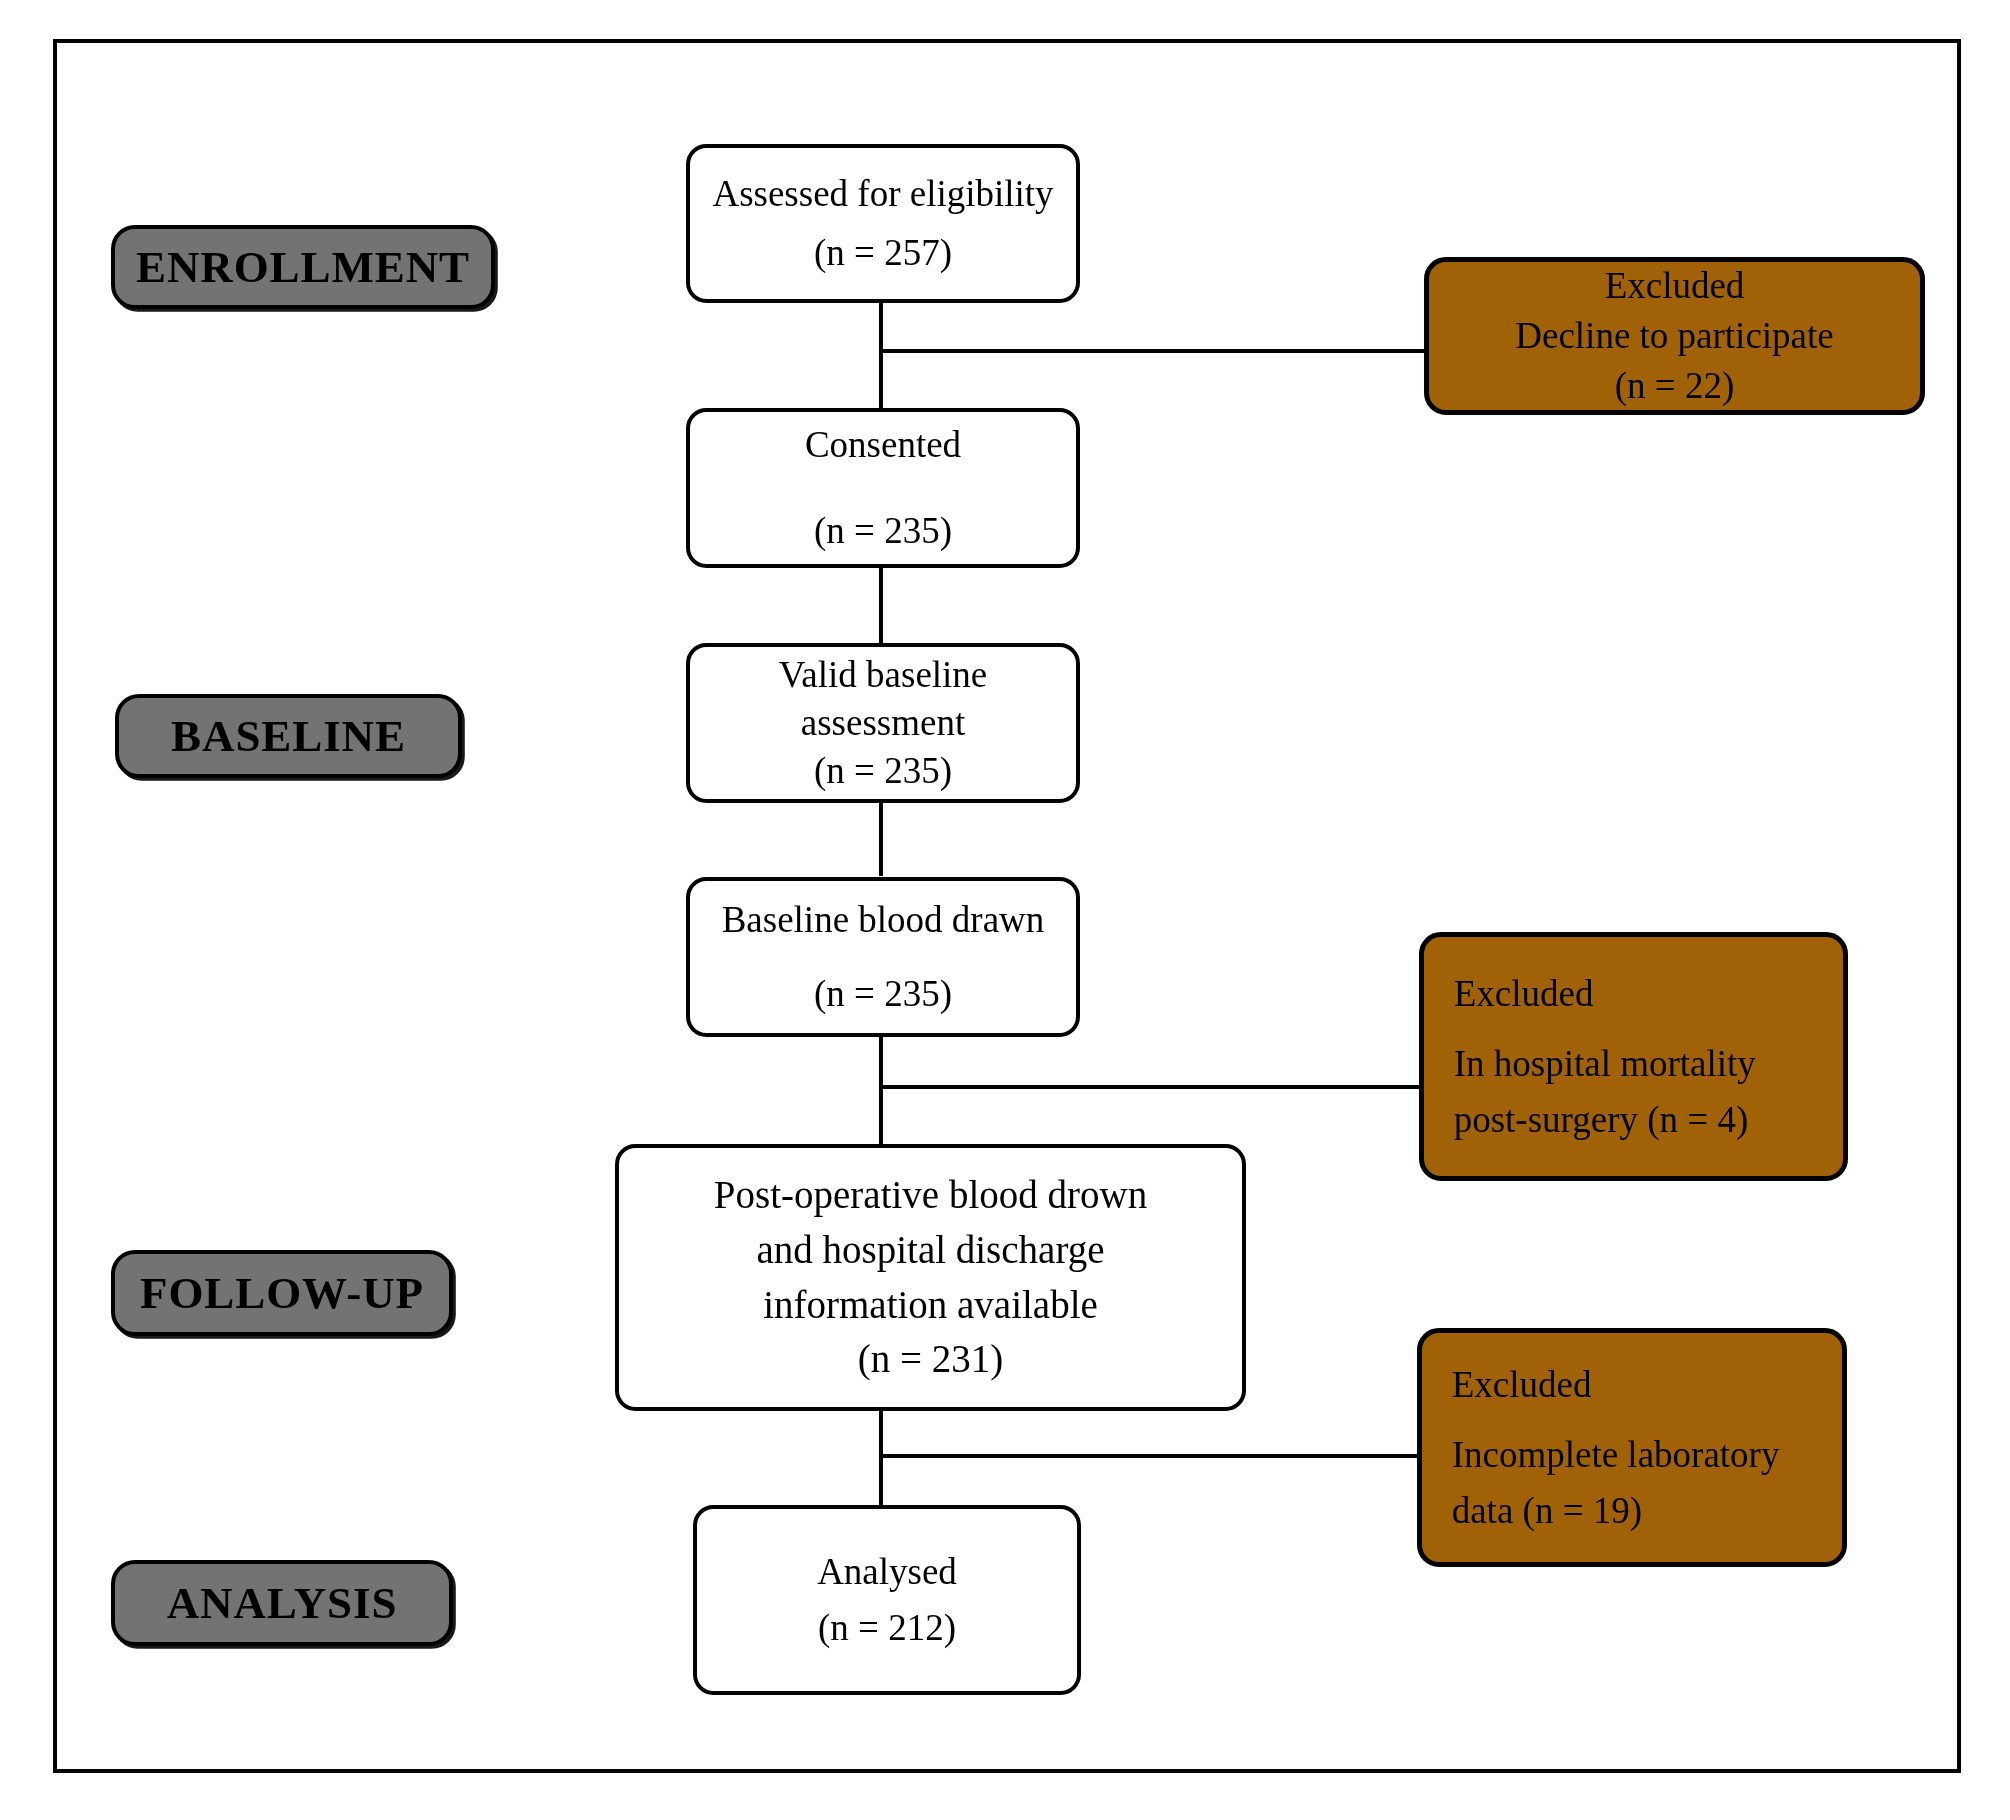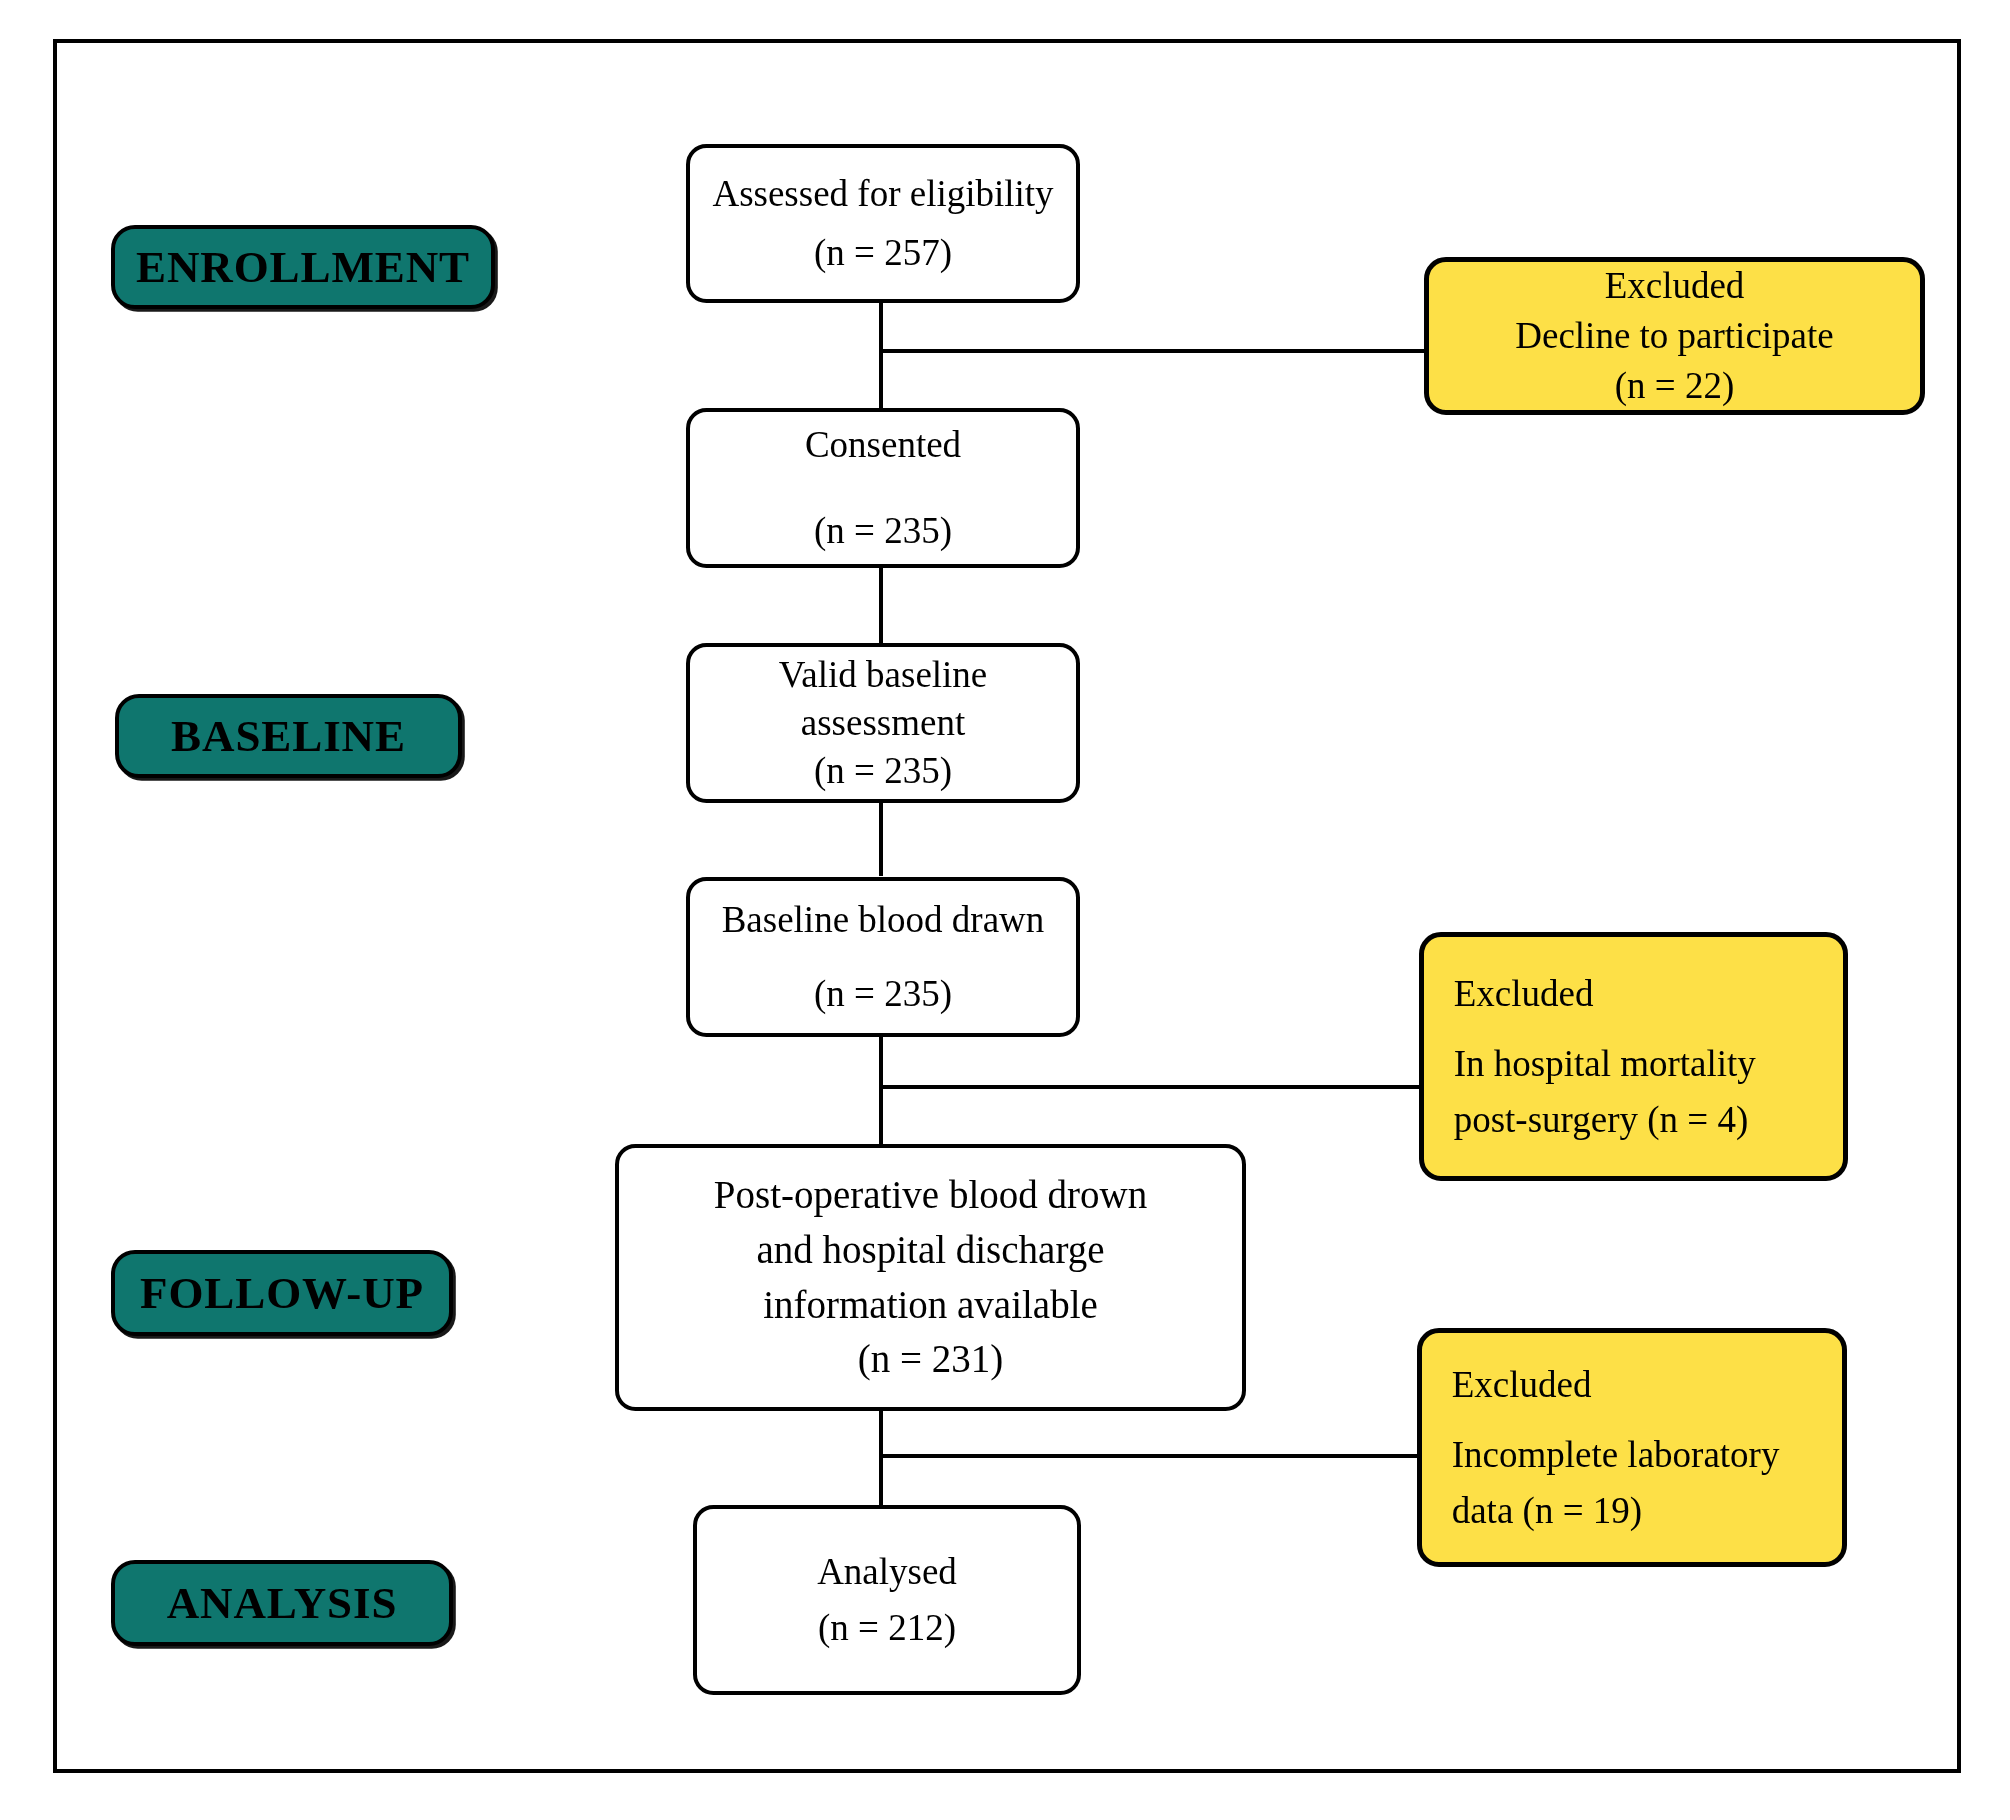--- a/index.html
+++ b/index.html
@@ -19,21 +19,21 @@
     position: absolute;
     left: 53px; top: 39px;
     width: 1900px; height: 1726px;
     border: 4.6px solid #000000;
     background: transparent;
   }
   .stage {
     position: absolute;
     border: 4.6px solid #000000;
     border-radius: 24px;
-    background: #0f766e;
+    background: #737373;
     box-shadow: 2.8px 2.8px 0 rgba(0,0,0,0.9);
     display: flex;
     align-items: center;
     justify-content: center;
     font-weight: bold;
     font-size: 45px;
     letter-spacing: 0.9px;
     z-index: 3;
   }
   .box {
@@ -49,21 +49,21 @@
     font-size: 37px;
     line-height: 1.25;
     z-index: 2;
     padding: 5.6px 9.3px;
     box-sizing: border-box;
   }
   .excl {
     position: absolute;
     border: 5.6px solid #000000;
     border-radius: 22px;
-    background: #fde047;
+    background: #a16207;
     display: flex;
     flex-direction: column;
     justify-content: center;
     font-size: 37px;
     line-height: 1.3;
     z-index: 2;
     padding: 9.3px 16.7px;
     box-sizing: border-box;
   }
   .excl .title {

